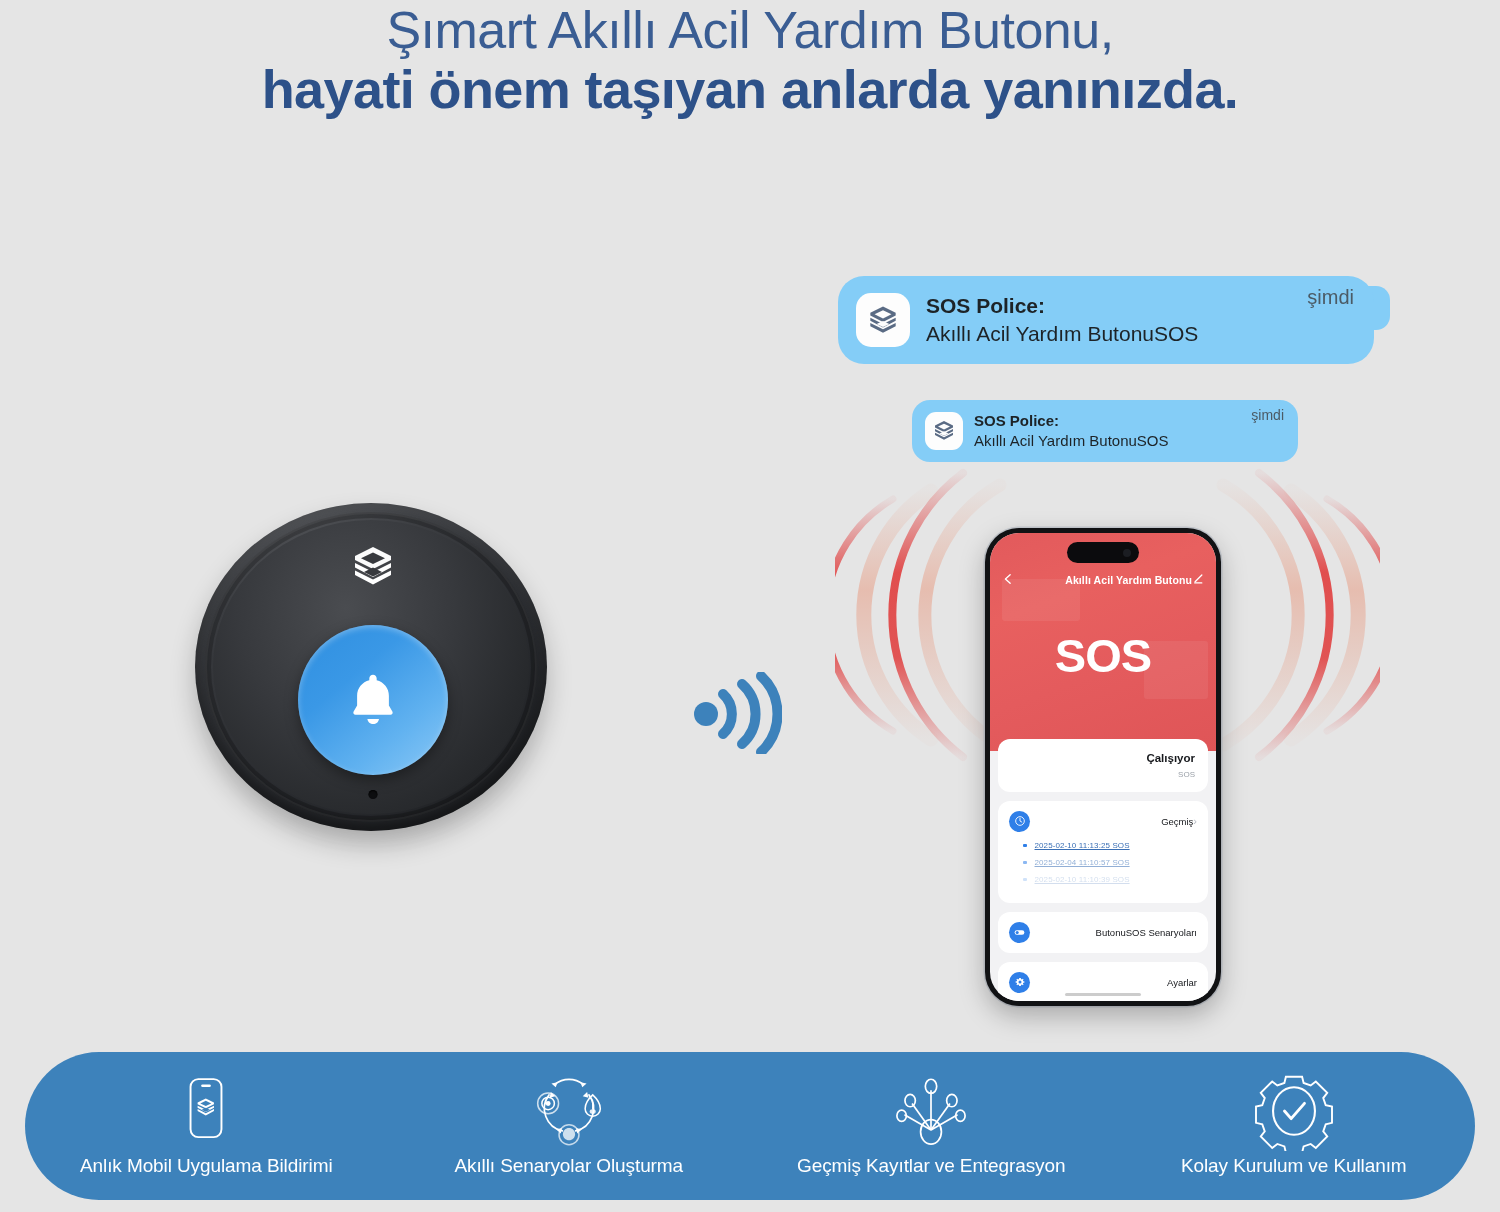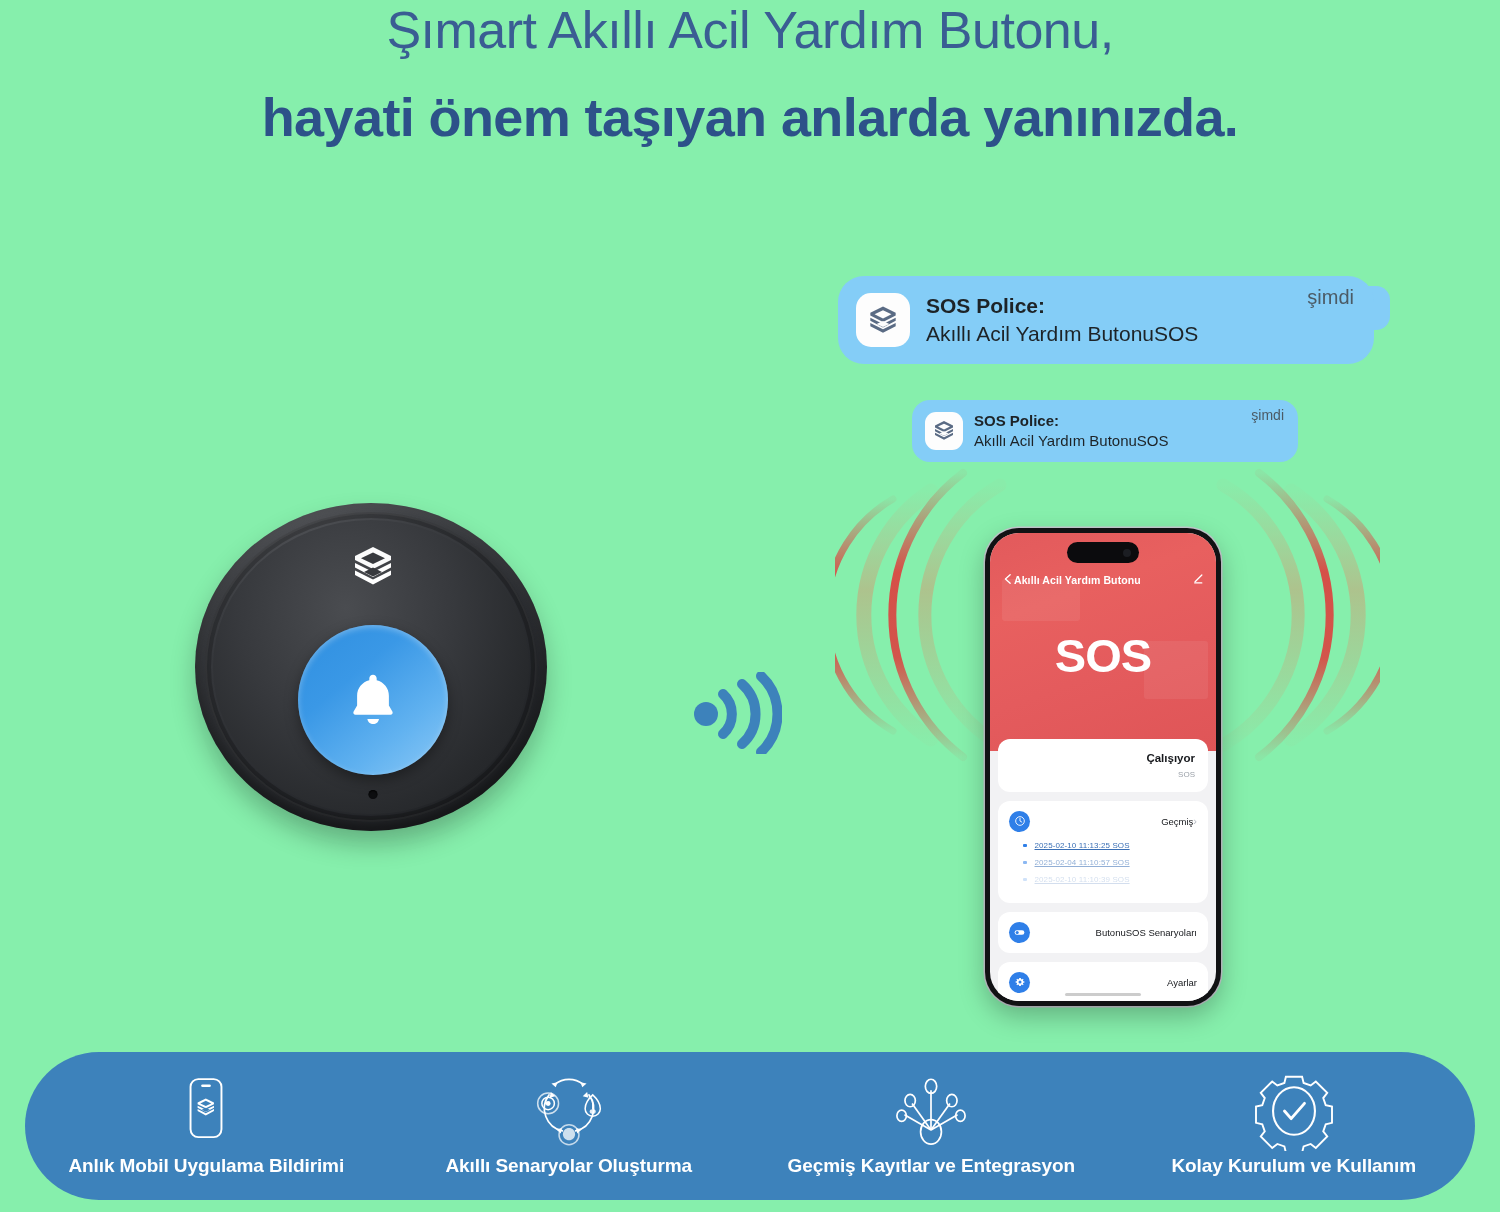--- a/index.html
+++ b/index.html
@@ -2,31 +2,31 @@
 <html><head>
 <meta charset="utf-8">
 <style>
   * { box-sizing: border-box; margin: 0; padding: 0; }
   html, body {
     width: 1500px; height: 1212px;
     background: #ffffff;
     font-family: "Liberation Sans", sans-serif;
     overflow: hidden;
   }
-  #stage { position: relative; width: 1500px; height: 1212px; background: #86efac; }
+  #stage { position: relative; width: 1500px; height: 1212px; background: #e5e5e5; }
 
   
   .headline { position: absolute; top: 0; left: 0; width: 1500px; text-align: center; }
   .headline-l1 {
     font-size: 52px; font-weight: 400; color: #3a5d93;
     letter-spacing: -0.5px; line-height: 1.08; padding-top: 2px;
   }
   .headline-l2 {
     font-size: 54px; font-weight: 700; color: #2d5189;
-    letter-spacing: -0.6px; line-height: 1.18; margin-top: 28px;
+    letter-spacing: -0.6px; line-height: 1.18;
   }
 
   
   .device-wrap { position: absolute; left: 185px; top: 495px; width: 375px; height: 350px; }
   .device-shadow {
     position: absolute; left: 14px; top: 22px; width: 348px; height: 318px;
     border-radius: 50%; background: radial-gradient(ellipse at 50% 55%, rgba(60,60,65,0.30), rgba(255,255,255,0) 68%);
     filter: blur(11px);
   }
   .device-body {
@@ -124,21 +124,21 @@
   }
   .di-cam {
     position: absolute; right: 8px; top: 50%; transform: translateY(-50%);
     width: 8px; height: 8px; border-radius: 50%; background: #1b1d22;
   }
   .phone-nav {
     position: absolute; left: 0; top: 34px; width: 100%; height: 26px;
     display: flex; align-items: center; padding: 0 12px; z-index: 5;
   }
   .nav-title {
-    flex: 1; text-align: left; color: #fff; font-size: 10.5px; font-weight: 700;
+    flex: 1; text-align: right; color: #fff; font-size: 10.5px; font-weight: 700;
     letter-spacing: 0.1px;
   }
   .sos-big {
     position: absolute; left: 0; top: 95px; width: 100%; text-align: center;
     color: #fff; font-size: 47px; font-weight: 700; letter-spacing: -1px; z-index: 3;
   }
   .phone-body { position: absolute; left: 0; top: 206px; width: 100%; bottom: 0; padding: 0 8px; }
   .card { background: #fff; border-radius: 12px; margin-bottom: 9px; text-align: right; }
   .card-status { padding: 12px 13px 13px; }
   .status-title { font-size: 11.5px; font-weight: 700; color: #16181c; line-height: 1.3; }
@@ -164,21 +164,21 @@
   }
 
   
   .featurebar {
     position: absolute; left: 25px; top: 1052px; width: 1450px; height: 148px;
     background: #3d82bb; border-radius: 74px; display: flex; align-items: center;
   }
   .feature { flex: 1; display: flex; flex-direction: column; align-items: center; }
   .feature-icon { height: 72px; display: flex; align-items: center; justify-content: center; }
   .feature-label {
-    margin-top: 8px; color: #fff; font-size: 19px; font-weight: 700; letter-spacing: -.1px;
+    margin-top: 8px; color: #fff; font-size: 19px; font-weight: 400; letter-spacing: -.1px;
   }
 </style>
 </head>
 <body>
 
 <div id="stage">
 
   <div class="headline">
     <div class="headline-l1">Şımart Akıllı Acil Yardım Butonu,</div>
     <div class="headline-l2">hayati önem taşıyan anlarda yanınızda.</div>

